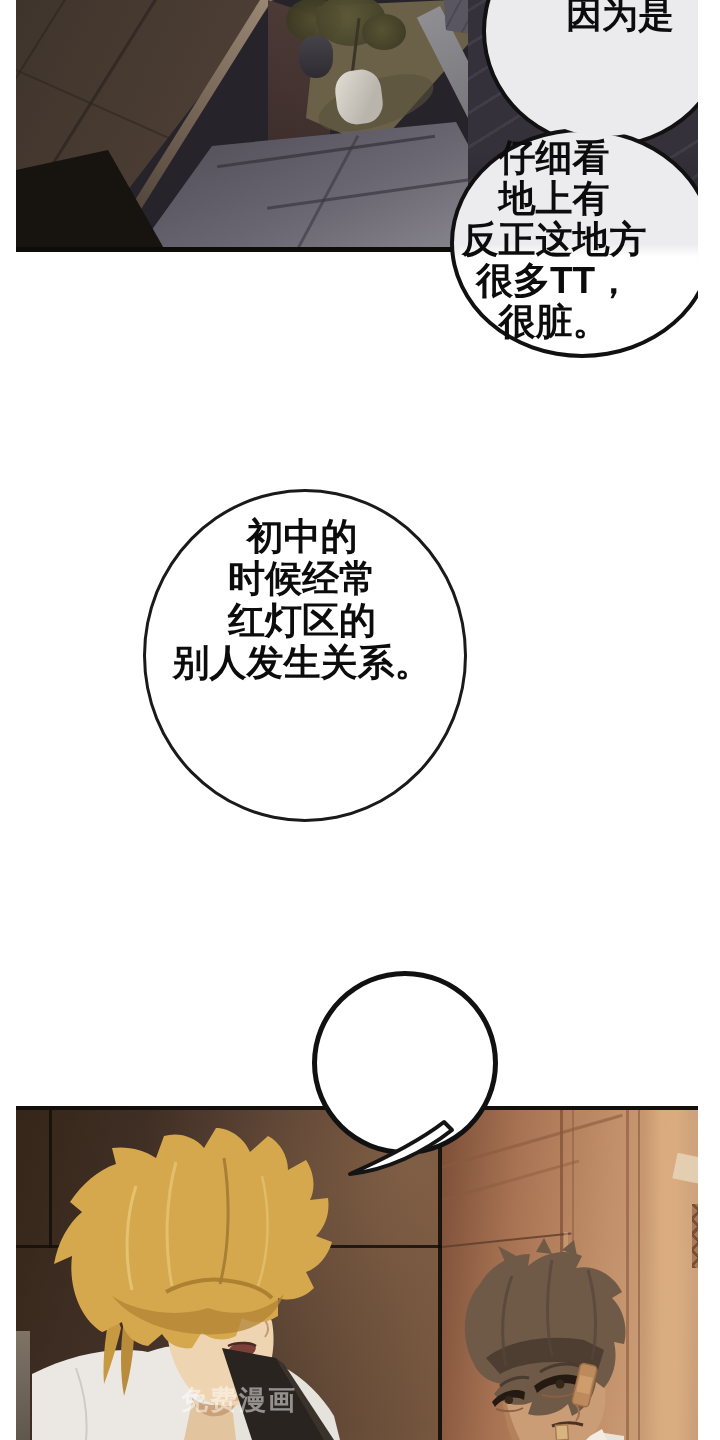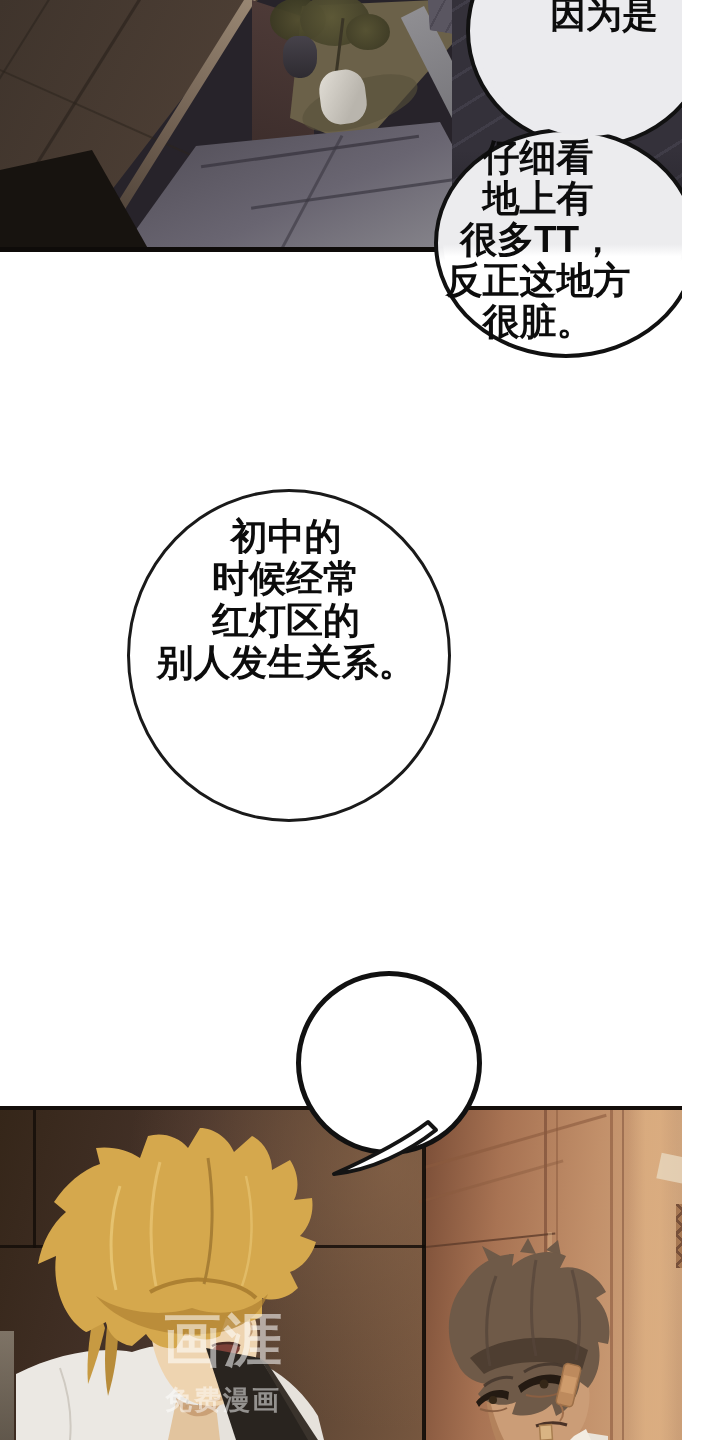--- a/index.html
+++ b/index.html
@@ -1,17 +1,17 @@
 <!DOCTYPE html>
 <html><head>
 <meta charset="utf-8">
 <style>
   html,body{margin:0;padding:0;background:#ffffff;}
   .page{position:relative;width:682px;height:1440px;background:#ffffff;overflow:hidden;
-        font-family:"Liberation Sans","DejaVu Sans",sans-serif;}
+        font-family:"Liberation Sans","DejaVu Sans",sans-serif;margin-left:16px;}
 
   
   .scene-top{position:absolute;left:0;top:0;width:720px;height:252px;background:#27232a;overflow:hidden;z-index:1;}
   .st-wall-left{position:absolute;left:0;top:0;width:340px;height:252px;
       background:linear-gradient(115deg,#3f342c 0%,#4c3e34 55%,#372d26 100%);
       clip-path:polygon(0 0,258px 0,64px 252px,0 252px);}
   .st-wall-seam1{position:absolute;left:150px;top:-20px;width:3px;height:320px;background:#2c241e;
       transform:rotate(32deg);transform-origin:top left;opacity:.7;}
   .st-wall-seam2{position:absolute;left:60px;top:-20px;width:2px;height:320px;background:#2c241e;
       transform:rotate(32deg);transform-origin:top left;opacity:.6;}
@@ -157,22 +157,22 @@
   <div class="bubble b1"></div>
   <div class="bubble b2"></div>
   <div class="bubble-cover b1c"></div>
   <div class="bubble-cover b2c"></div>
   <div class="bubble-text bt1">
     <span>因为是</span>
   </div>
   <div class="bubble-text bt2">
     <span>仔细看</span>
     <span>地上有</span>
+    <span>反正这地方</span>
     <span>很多TT，</span>
-    <span>反正这地方</span>
     <span>很脏。</span>
   </div>
 
   <div class="bubble bubble-mid"></div>
   <div class="bubble-text btm">
     <span>初中的</span>
     <span>时候经常</span>
     <span>红灯区的</span>
     <span>别人发生关系。</span>
   </div>
@@ -261,21 +261,20 @@
         <rect x="160" y="128" width="17" height="42" rx="4" fill="#bd8a5d" stroke="#9c6f47" stroke-width="1.5"></rect>
         <rect x="162" y="140" width="13" height="17" fill="#cf9c6c"></rect>
       </g>
       <path d="M160,168 C164,174 164,180 160,185" stroke="#a1704d" stroke-width="2" fill="none"></path>
       <path d="M136,190 C146,186 158,186 167,189" stroke="#4a3226" stroke-width="3" fill="none"></path>
       <g transform="rotate(-4 146 197)">
         <rect x="140" y="189" width="12" height="15" fill="#d9b483" stroke="#a87e50" stroke-width="1.5"></rect>
       </g>
     </svg>
 
-    <div class="wm-logo" style="position:absolute;left:163px;top:202px;z-index:8;">画涯</div>
     <div class="wm-tag" style="position:absolute;left:165px;top:276px;z-index:8;">免费漫画</div>
   </div>
 
   <div class="bubble bubble-ask"></div>
   <svg class="tail-ask" viewBox="0 0 124 64">
     <path d="M104,4 C78,24 46,40 10,56 C48,52 84,34 112,12 Z" fill="#ffffff" stroke="#141414" stroke-width="4" stroke-linejoin="round"></path>
   </svg>
 
 </div>
 

